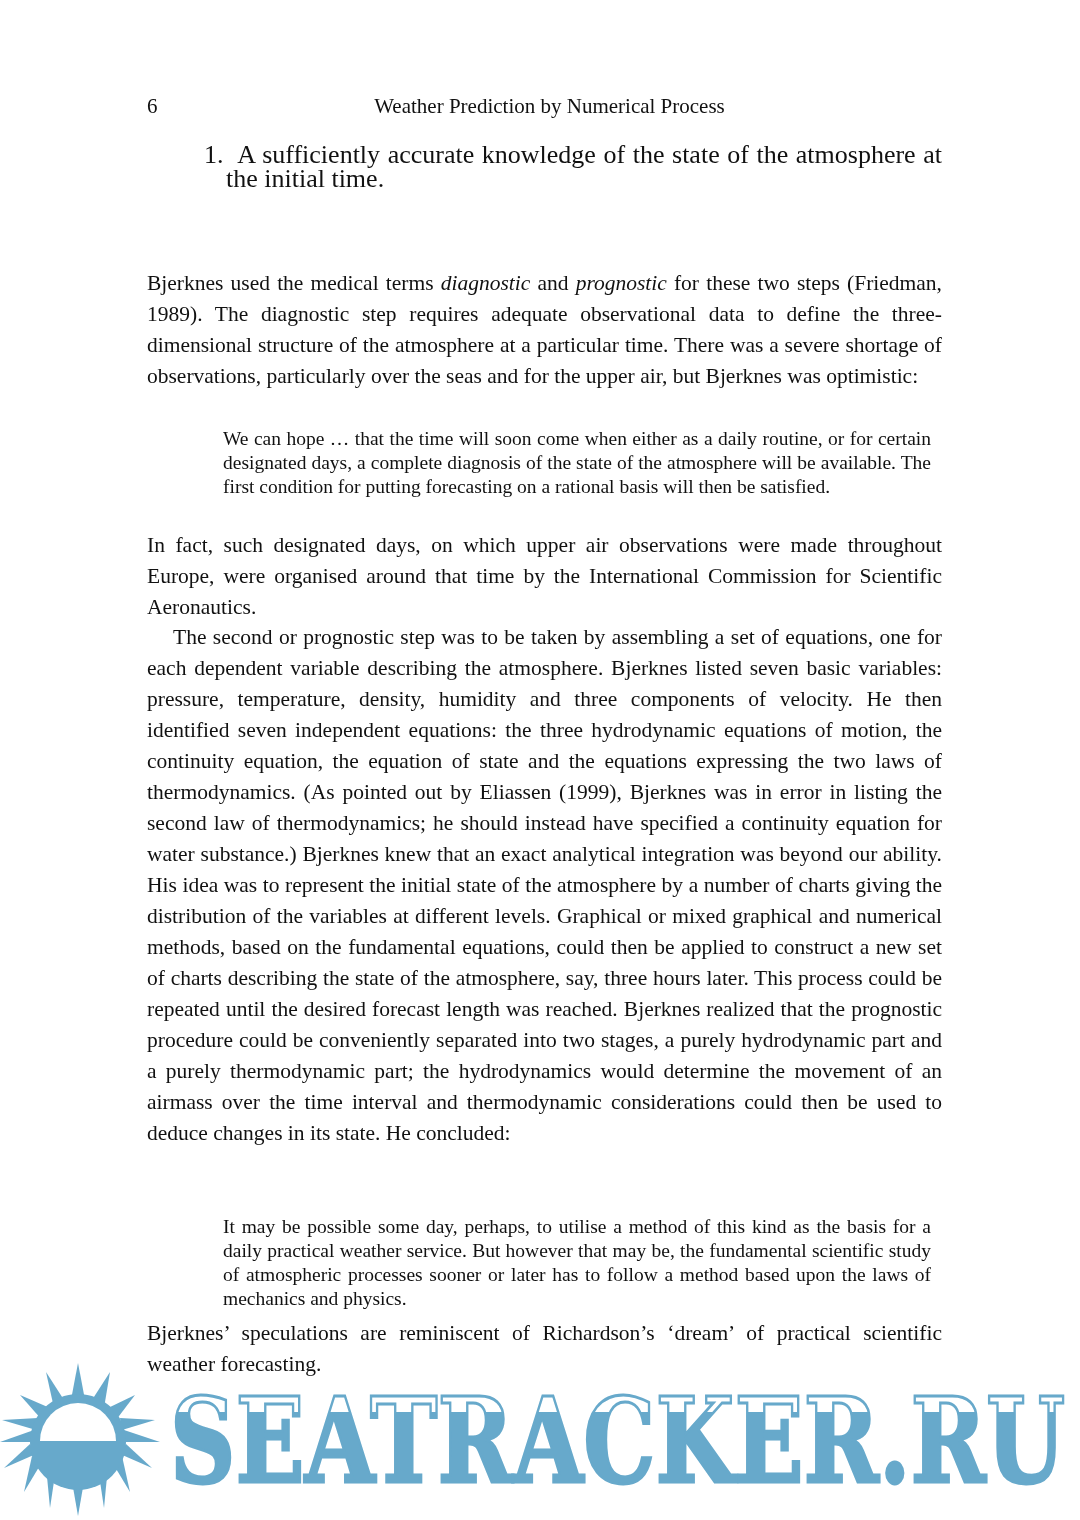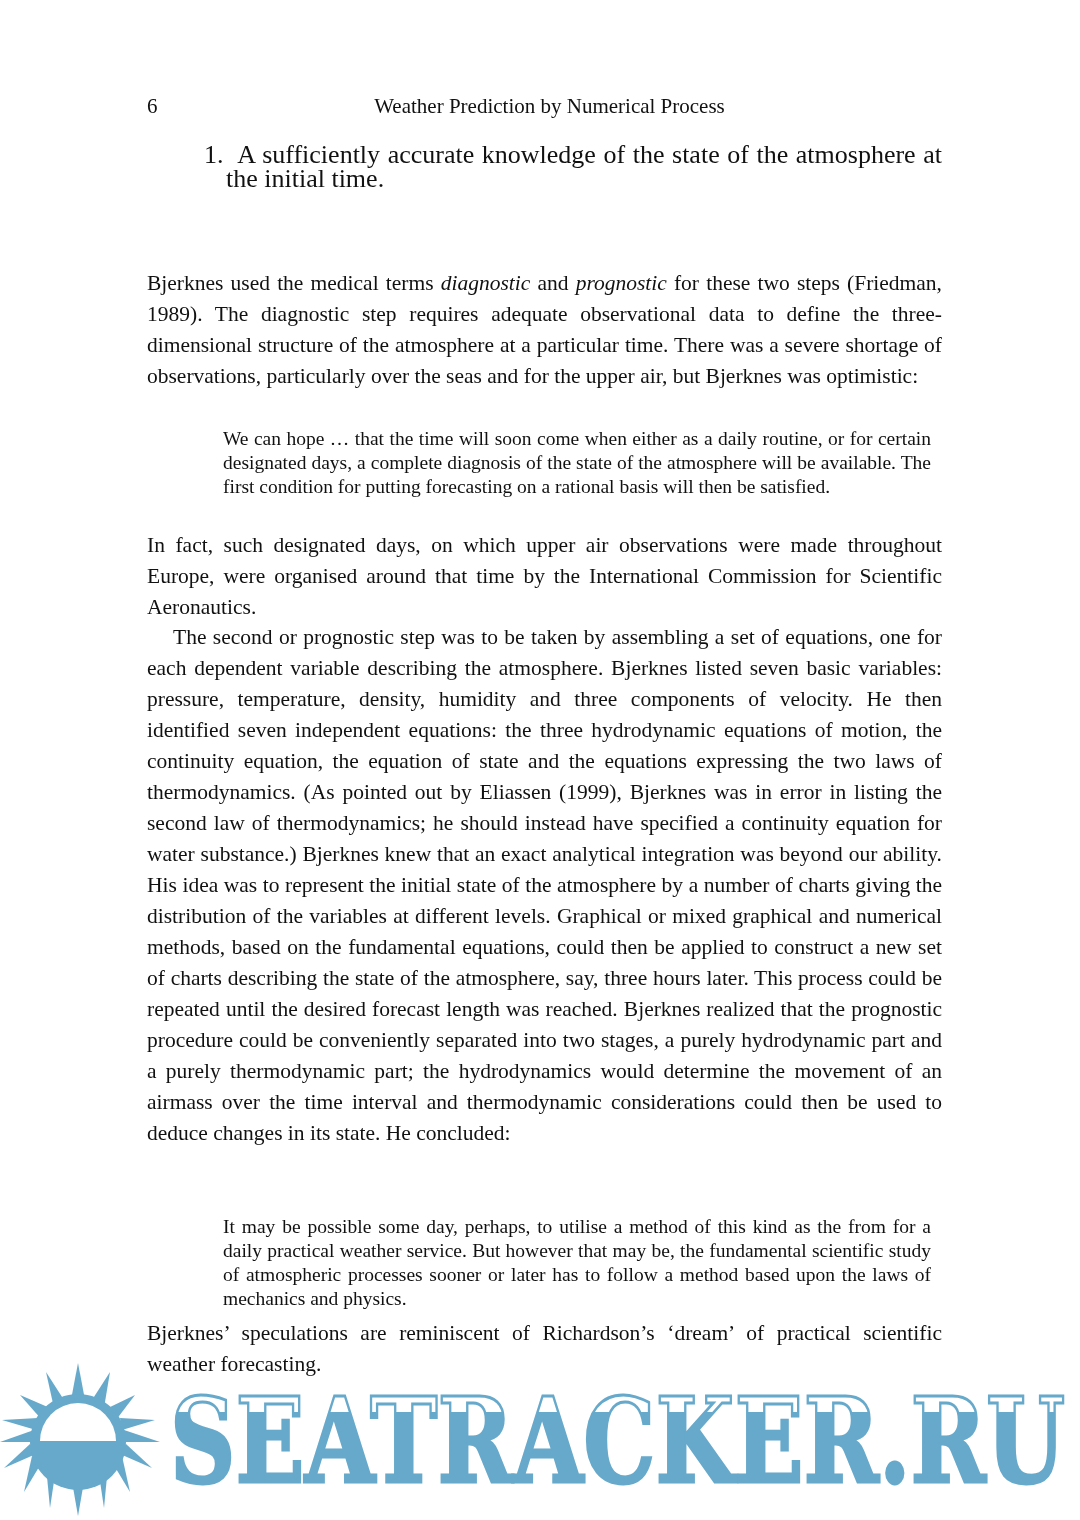--- a/index.html
+++ b/index.html
@@ -48,21 +48,21 @@
   </div>
 
   <div class="body-text para1 last"><span>Bjerknes used the medical terms </span><em>diagnostic</em><span> and </span><em>prognostic</em><span> for these two steps (Friedman, 1989). The diagnostic step requires adequate observational data to define the three-dimensional structure of the atmosphere at a particular time. There was a severe shortage of observations, particularly over the seas and for the upper air, but Bjerknes was optimistic:</span></div>
 
   <div class="quote quote1">We can hope … that the time will soon come when either as a daily routine, or for certain designated days, a complete diagnosis of the state of the atmosphere will be available. The first condition for putting forecasting on a rational basis will then be satisfied.</div>
 
   <div class="body-text para2 last">In fact, such designated days, on which upper air observations were made throughout Europe, were organised around that time by the International Commission for Scientific Aeronautics.</div>
 
   <div class="body-text para3 last">The second or prognostic step was to be taken by assembling a set of equations, one for each dependent variable describing the atmosphere. Bjerknes listed seven basic variables: pressure, temperature, density, humidity and three components of velocity. He then identified seven independent equations: the three hydrodynamic equations of motion, the continuity equation, the equation of state and the equations expressing the two laws of thermodynamics. (As pointed out by Eliassen (1999), Bjerknes was in error in listing the second law of thermodynamics; he should instead have specified a continuity equation for water substance.) Bjerknes knew that an exact analytical integration was beyond our ability. His idea was to represent the initial state of the atmosphere by a number of charts giving the distribution of the variables at different levels. Graphical or mixed graphical and numerical methods, based on the fundamental equations, could then be applied to construct a new set of charts describing the state of the atmosphere, say, three hours later. This process could be repeated until the desired forecast length was reached. Bjerknes realized that the prognostic procedure could be conveniently separated into two stages, a purely hydrodynamic part and a purely thermodynamic part; the hydrodynamics would determine the movement of an airmass over the time interval and thermodynamic considerations could then be used to deduce changes in its state. He concluded:</div>
 
-  <div class="quote quote2">It may be possible some day, perhaps, to utilise a method of this kind as the from for a daily practical weather service. But however that may be, the fundamental scientific study of atmospheric processes sooner or later has to follow a method based upon the laws of mechanics and physics.</div>
+  <div class="quote quote2">It may be possible some day, perhaps, to utilise a method of this kind as the basis for a daily practical weather service. But however that may be, the fundamental scientific study of atmospheric processes sooner or later has to follow a method based upon the laws of mechanics and physics.</div>
 
   <div class="body-text para4 last">Bjerknes’ speculations are reminiscent of Richardson’s ‘dream’ of practical scientific weather forecasting.</div>
 
   <svg class="watermark" viewBox="0 0 1080 170" xmlns="http://www.w3.org/2000/svg">
     <defs>
       <clipPath id="topHalf">
           <rect x="0" y="0" width="1080" height="62"></rect>
         </clipPath>
       <clipPath id="bottomHalf">
           <rect x="0" y="62" width="1080" height="108"></rect>

